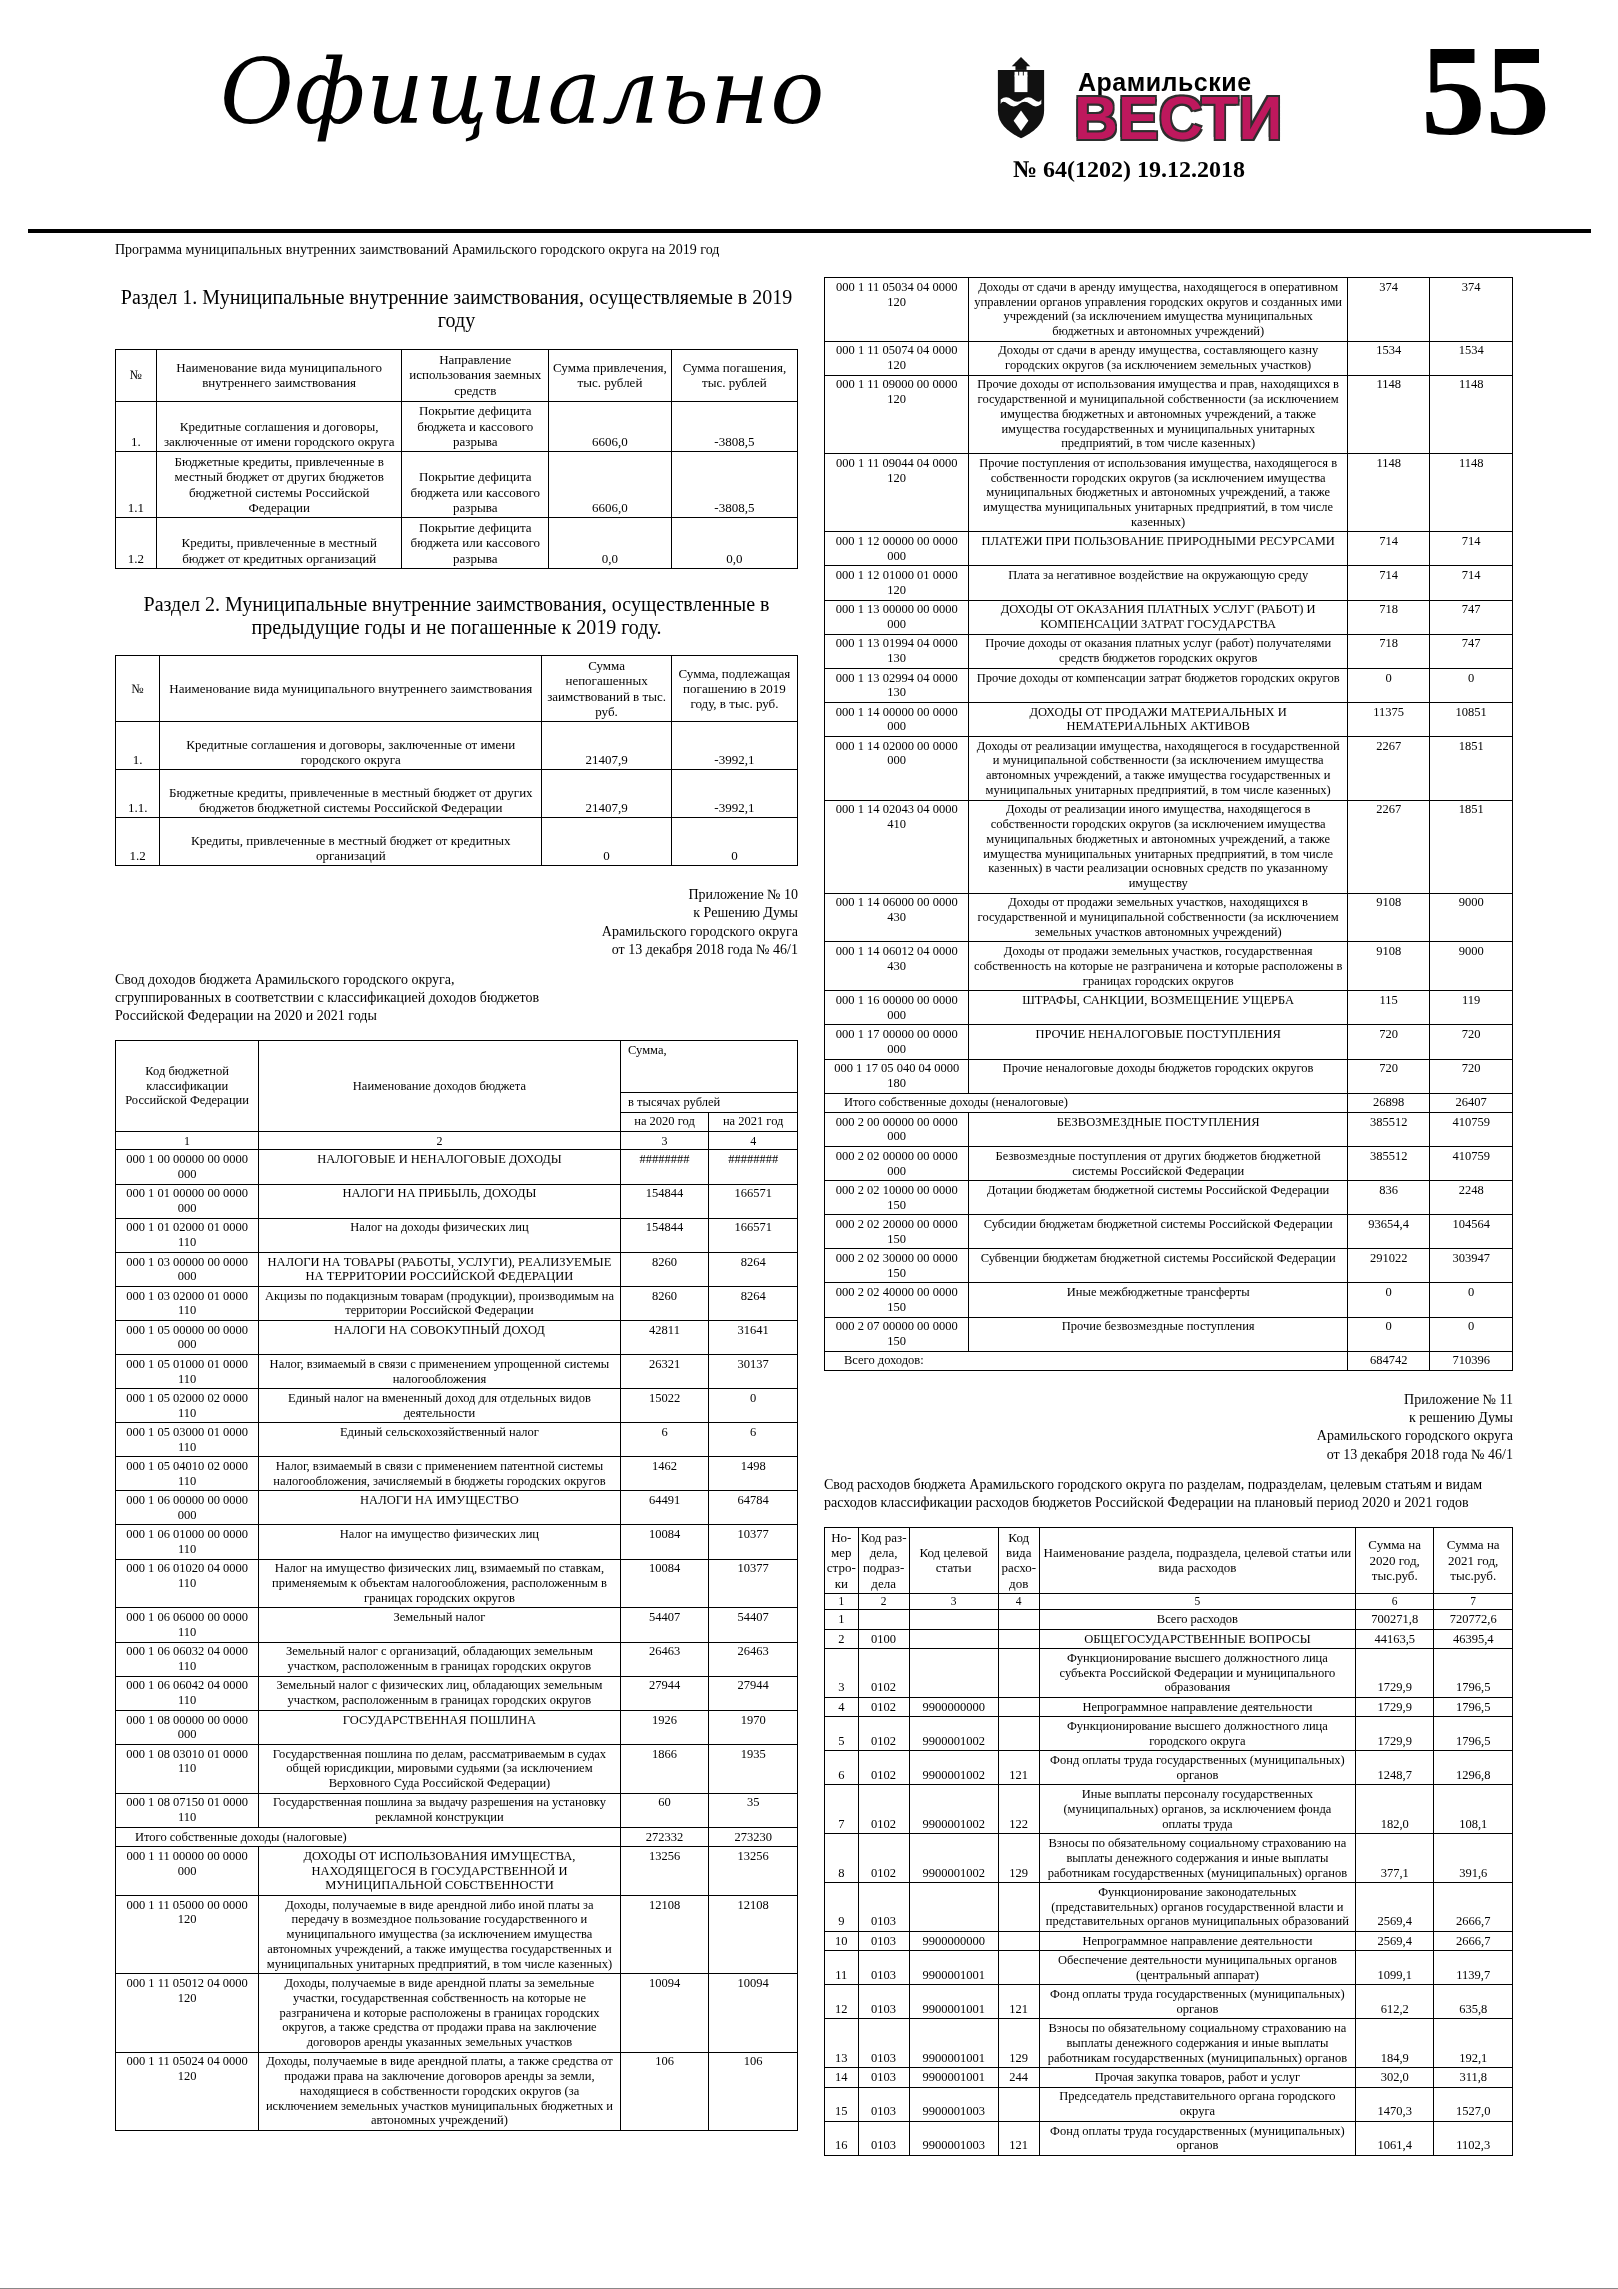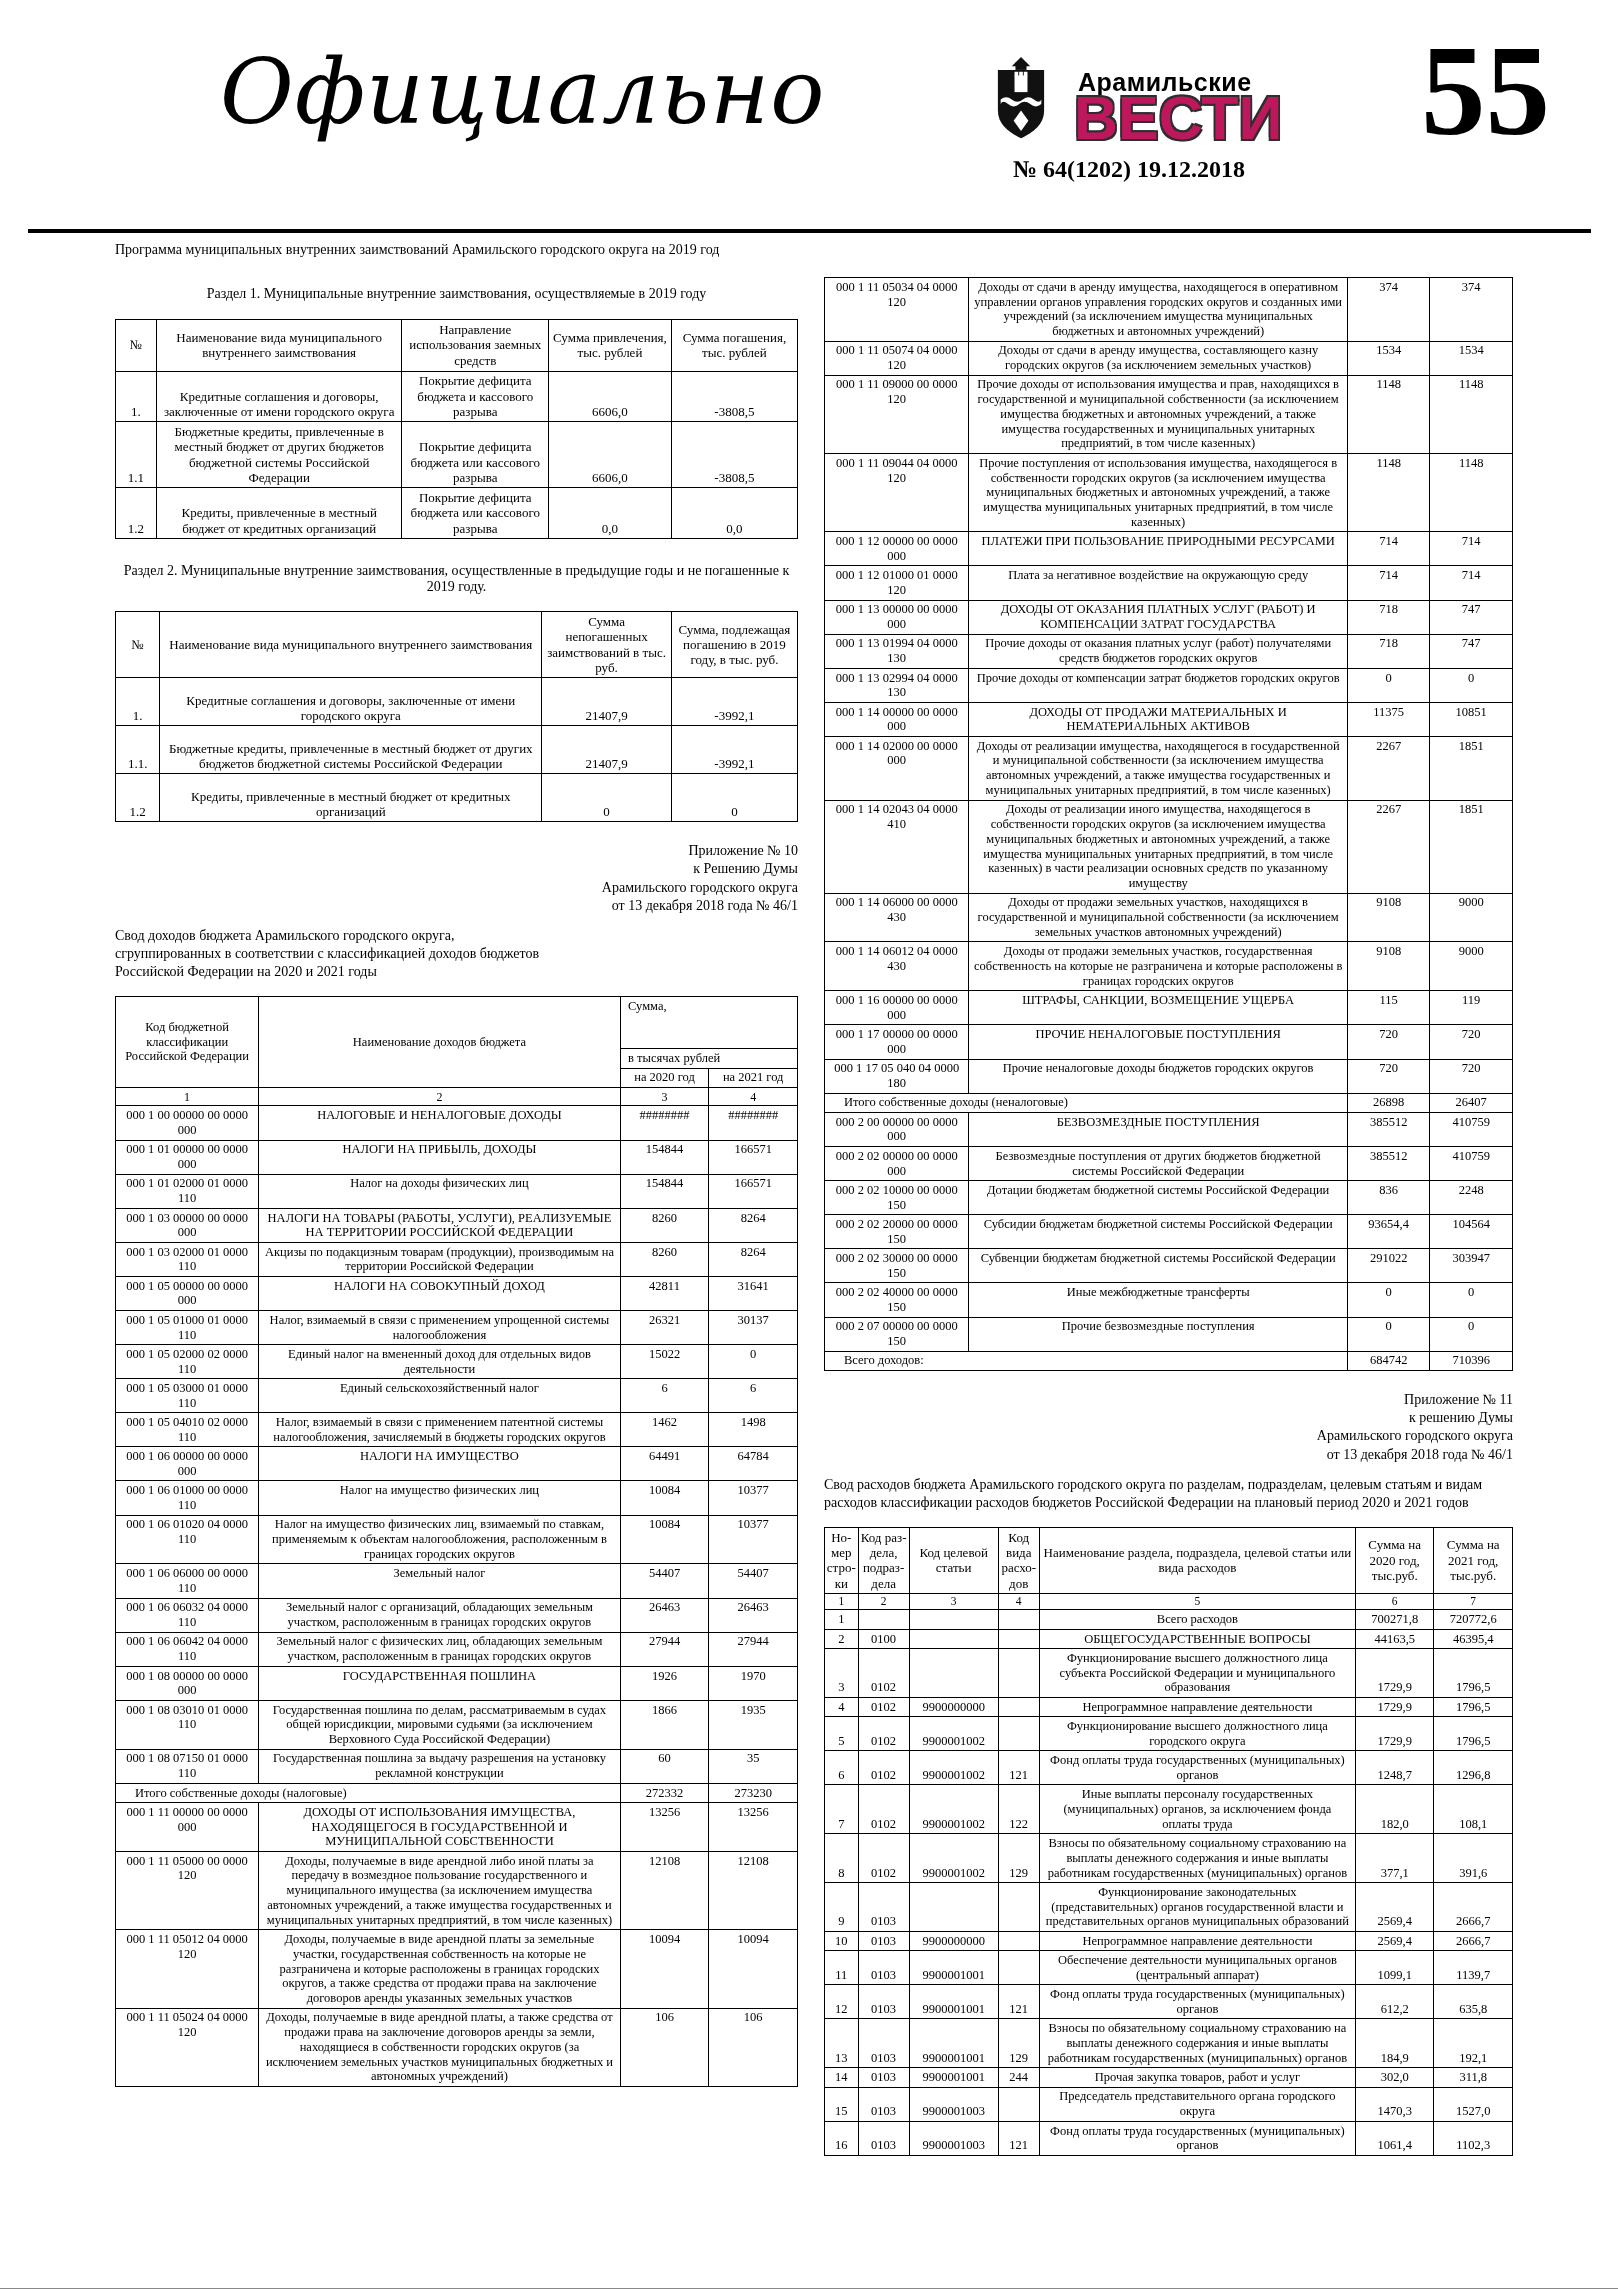--- a/index.html
+++ b/index.html
@@ -19,21 +19,21 @@
   .page-number{position:absolute;left:1421px;top:26px;font-size:129px;line-height:1;
         font-weight:bold;font-family:"Liberation Serif",serif}
   .issue{position:absolute;left:1013px;top:156px;font-size:24px;font-weight:bold}
   .header-rule{position:absolute;left:28px;width:1563px;top:229px;height:3.7px;background:#000}
 
   
   .col-left{position:absolute;left:115px;top:242px;width:683px}
   .col-right{position:absolute;left:824px;top:277px;width:689px}
 
   .intro{font-size:14px;margin-bottom:28px}
-  .sec-title{text-align:center;font-size:14px;margin:24px 0 16.6px 0}
+  .sec-title{text-align:center;font-size:20px;margin:24px 0 16.6px 0}
   .annex{text-align:right;font-size:14px;line-height:1.3;margin-top:20px}
   .tbl-title{text-align:left;font-size:14px;line-height:1.3;margin-top:12px;margin-bottom:14.8px}
 
   
   table{border-collapse:collapse;width:100%}
   td,th{border:1.8px solid #000;padding:1.8px 3.7px;text-align:center;
         font-weight:normal;font-size:12.5px;line-height:1.18}
 
   
   .t1 td,.t1 th,.t2 td,.t2 th{border-width:0.9px;font-size:13px}

